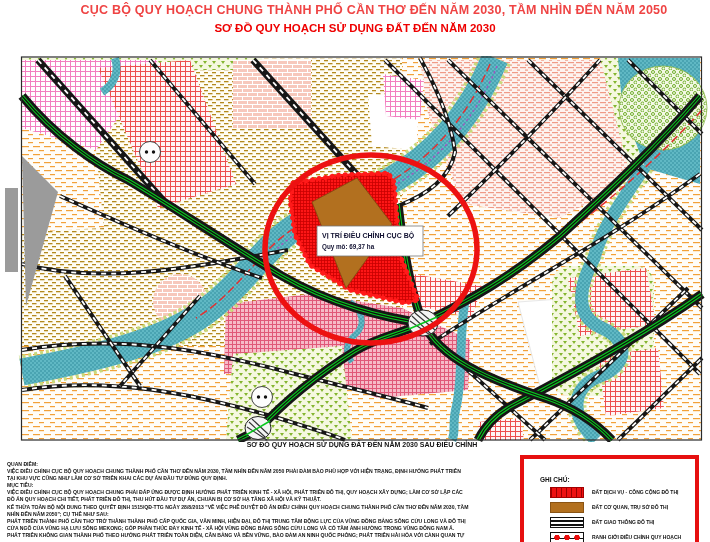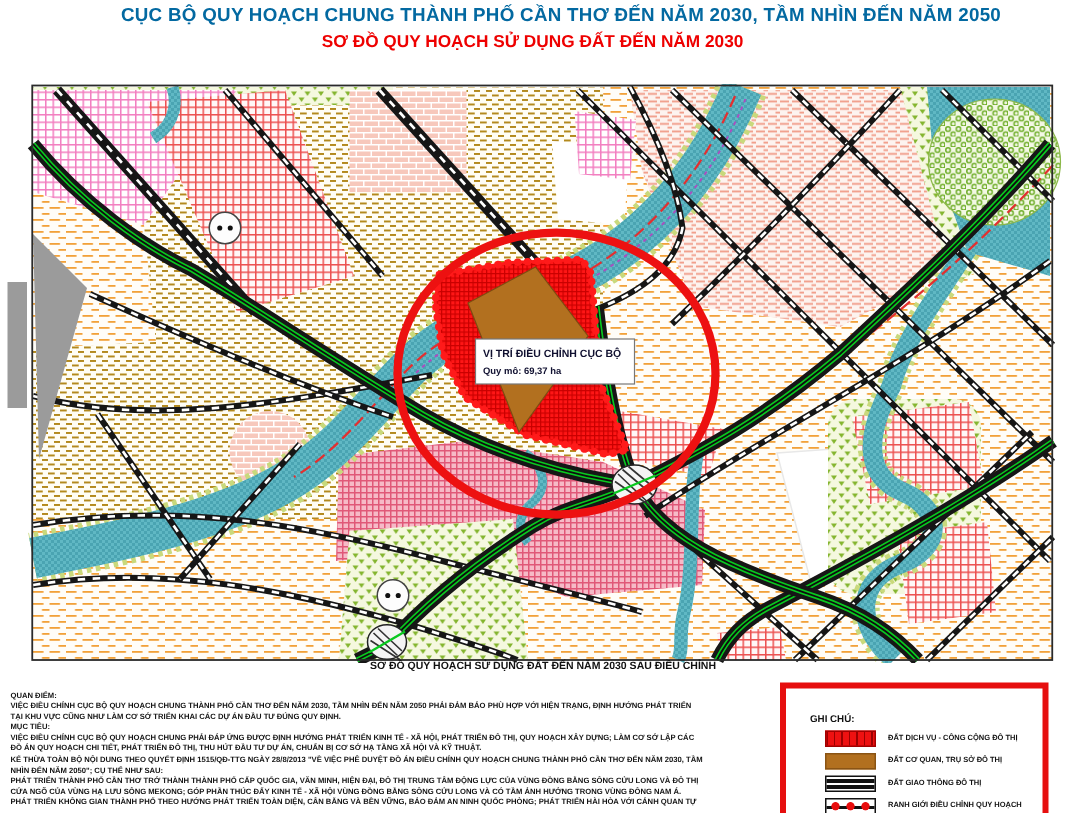--- a/index.html
+++ b/index.html
@@ -1,19 +1,19 @@
 <!DOCTYPE html>
 <html><head>
 <meta charset="utf-8">
 <style>
   html,body{margin:0;padding:0;background:#fff;}
   .page{position:relative;width:710px;height:542px;background:#fff;overflow:hidden;
         font-family:"Liberation Sans",sans-serif;}
   .title{position:absolute;top:3px;left:40px;width:668px;text-align:center;
-         font-size:12.5px;font-weight:bold;color:#0369a1;letter-spacing:.2px;white-space:nowrap;}
+         font-size:12.5px;font-weight:bold;color:#ef4444;letter-spacing:.2px;white-space:nowrap;}
   .subtitle{position:absolute;top:22px;left:0;width:710px;text-align:center;
          font-size:11.5px;font-weight:bold;color:#ee0000;}
   .map-wrap{position:absolute;top:56px;left:0;width:710px;height:386px;}
   .caption{position:absolute;top:441px;left:22px;width:680px;text-align:center;
          font-size:7px;font-weight:bold;color:#111;}
   .notes{position:absolute;top:461px;left:7px;width:508px;color:#131313;
          font-size:5.1px;font-weight:bold;line-height:7.1px;}
   .legend{position:absolute;top:455px;left:520px;width:179px;height:95px;
           border:4px solid #e60f0f;background:#fff;box-sizing:border-box;overflow:hidden;}
   .legend-title{margin:17px 0 2px 16px;font-size:6.5px;font-weight:bold;color:#111;}

